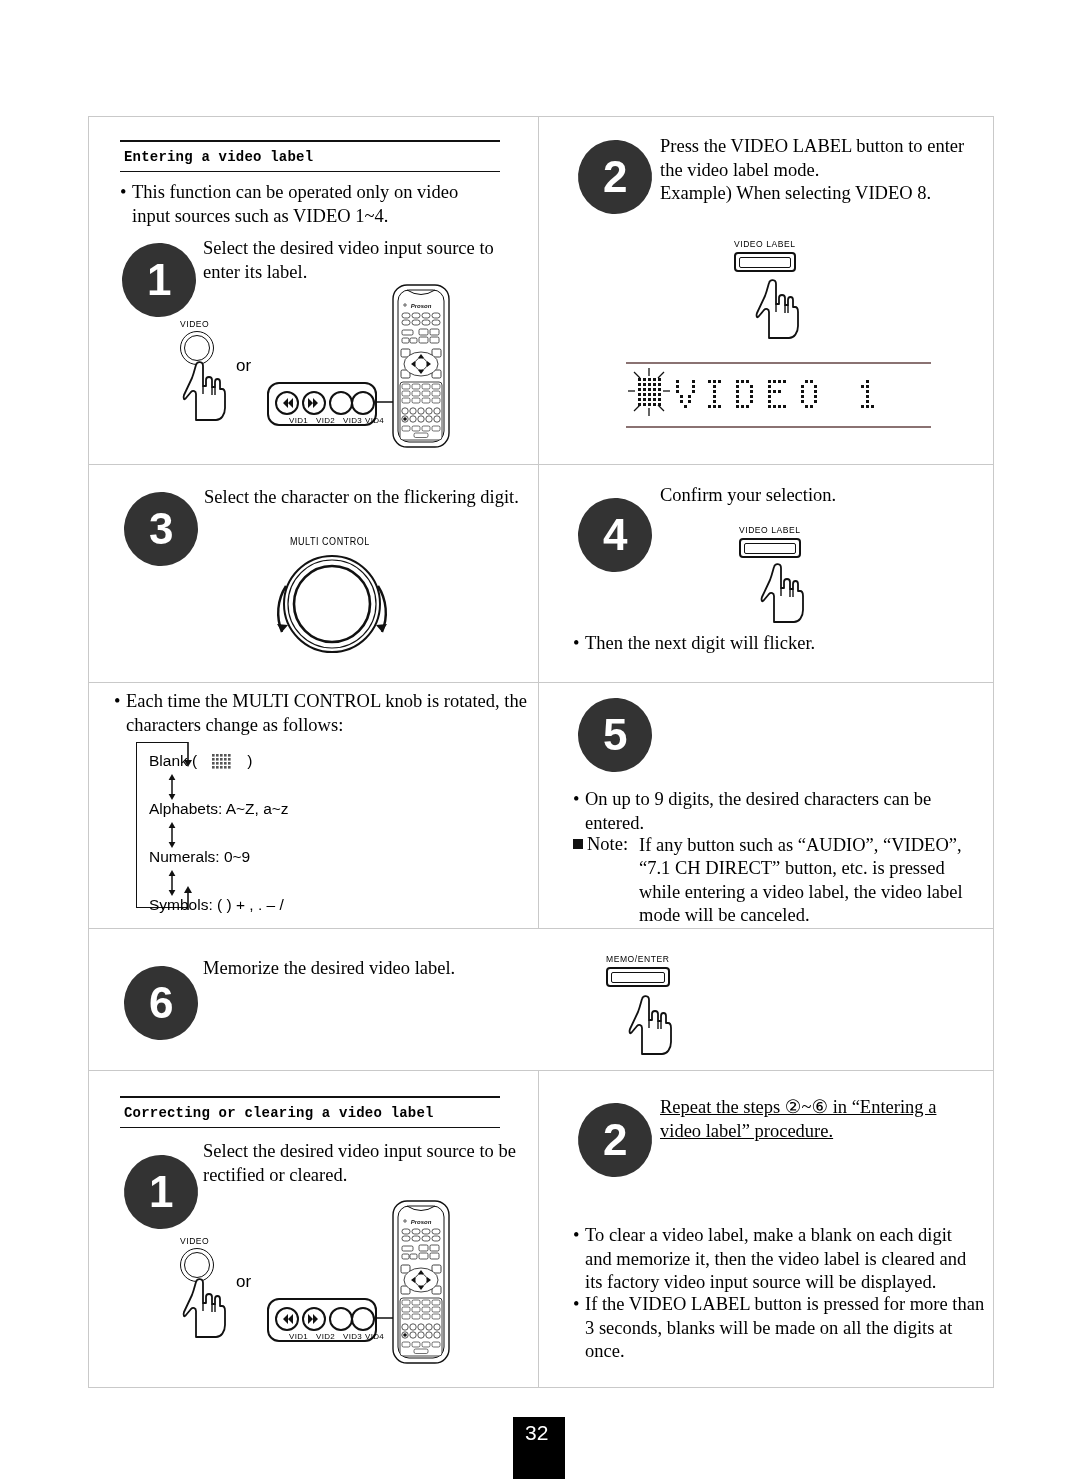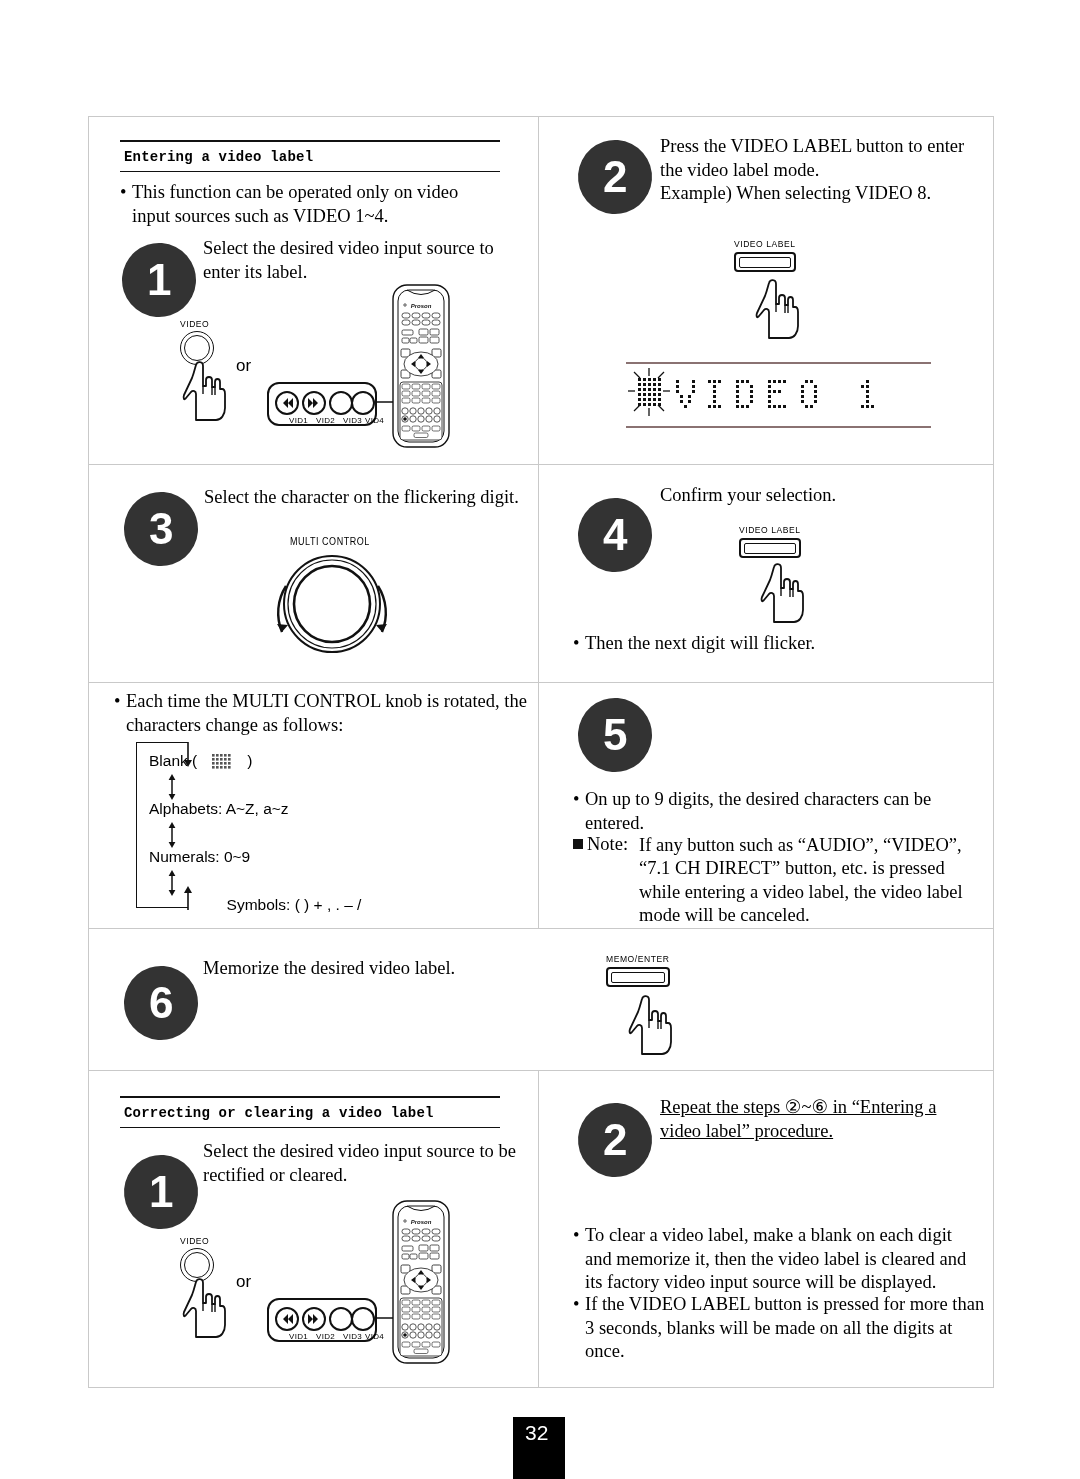--- a/index.html
+++ b/index.html
@@ -459,21 +459,21 @@
     <div style="height:22px;">
       <span>Numerals: 0~9</span>
     </div>
     <div style="height:26px;padding-left:16px;">
       <svg width="14" height="26" viewBox="0 0 14 26">
         <path d="M7 5 L7 21" stroke="#111" stroke-width="1.5" fill="none"></path>
         <path d="M7 0 l-3.4 6 h6.8 Z" fill="#111"></path>
           <path d="M7 26 l-3.4 -6 h6.8 Z" fill="#111"></path>
       </svg>
     </div>
-    <div style="height:22px;text-align:center;">
+    <div style="height:22px;">
       <span>Symbols: ( ) + , .  –  /</span>
     </div>
   </div>
 
   <div class="badge" style="left:578px;top:698px;">
     <span>5</span>
   </div>
 
   <div class="body-t bullet-row" style="position:absolute;left:573px;top:788px;width:400px;">
     <div class="bl">•</div>

